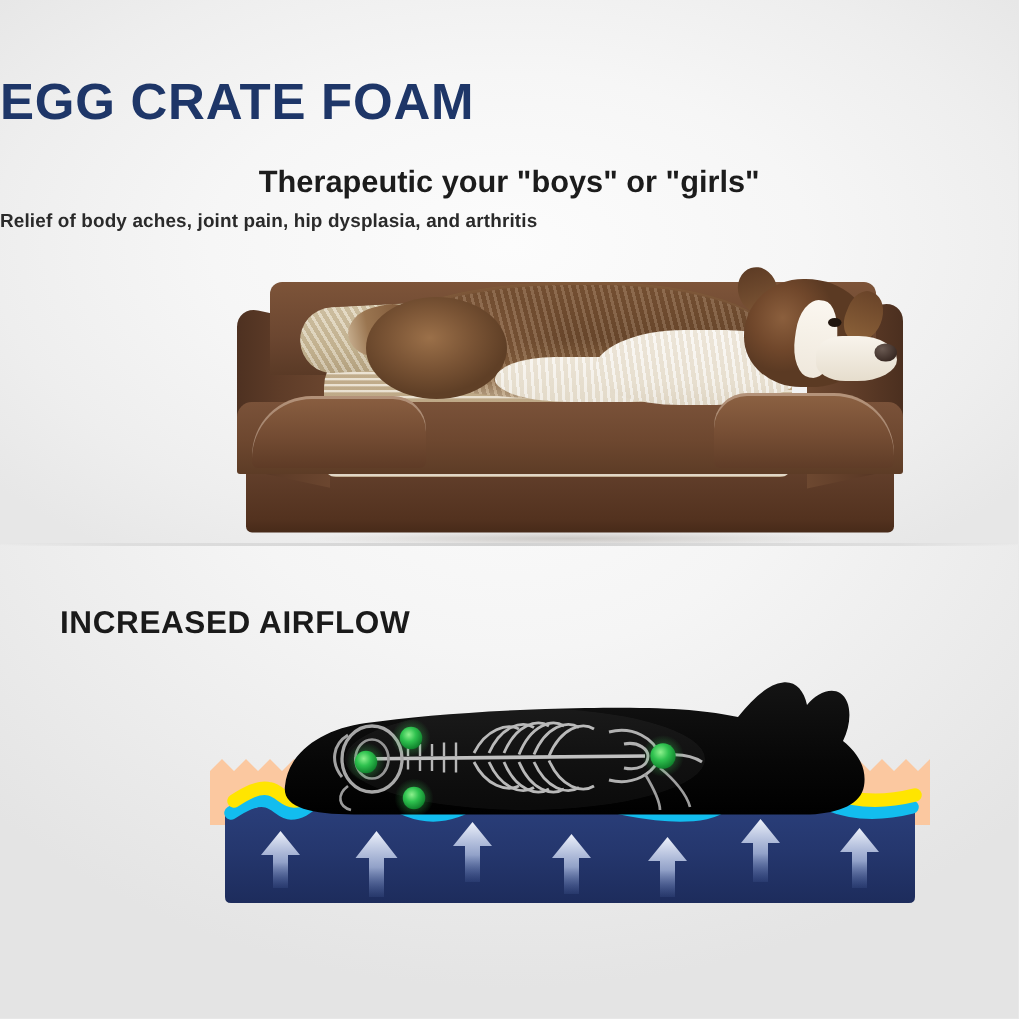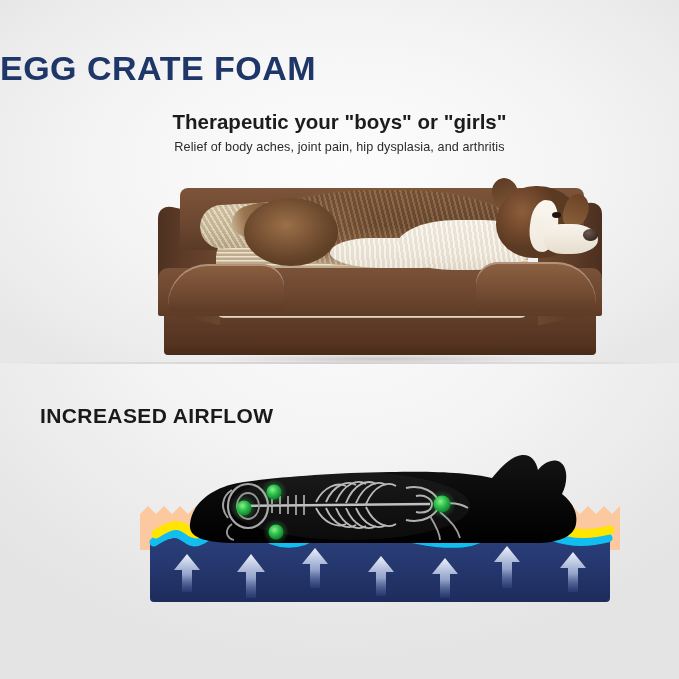--- a/index.html
+++ b/index.html
@@ -24,22 +24,22 @@
     position:absolute;left:0;top:26px;width:679px;text-align:left;
     font-size:34px;font-weight:bold;letter-spacing:.5px;
     color:#1e3668;
     font-family:"Liberation Sans", sans-serif;
   }
   #subtitle{
     position:absolute;left:0;top:93px;width:679px;text-align:center;
     font-size:20.5px;font-weight:bold;color:#1c1c1c;letter-spacing:0px;
   }
   #subcaption{
-    position:absolute;left:0;top:127px;width:679px;text-align:center;
-    font-size:12.6px;font-weight:400;color:#2a2a2a;letter-spacing:.1px;
+    position:absolute;left:0;top:127px;width:679px;text-align:left;
+    font-size:12.6px;font-weight:700;color:#2a2a2a;letter-spacing:.1px;
   }
   #divider{
     position:absolute;left:0;top:362px;width:679px;height:2px;
     background:linear-gradient(to right, rgba(255,255,255,0) 0%, #dedede 12%, #d2d2d2 50%, #dedede 88%, rgba(255,255,255,0) 100%);
   }
 
   
   #photo{position:absolute;left:100px;top:160px;width:480px;height:200px;}
   .bed-shadow{
     position:absolute;left:18px;top:176px;width:444px;height:14px;

